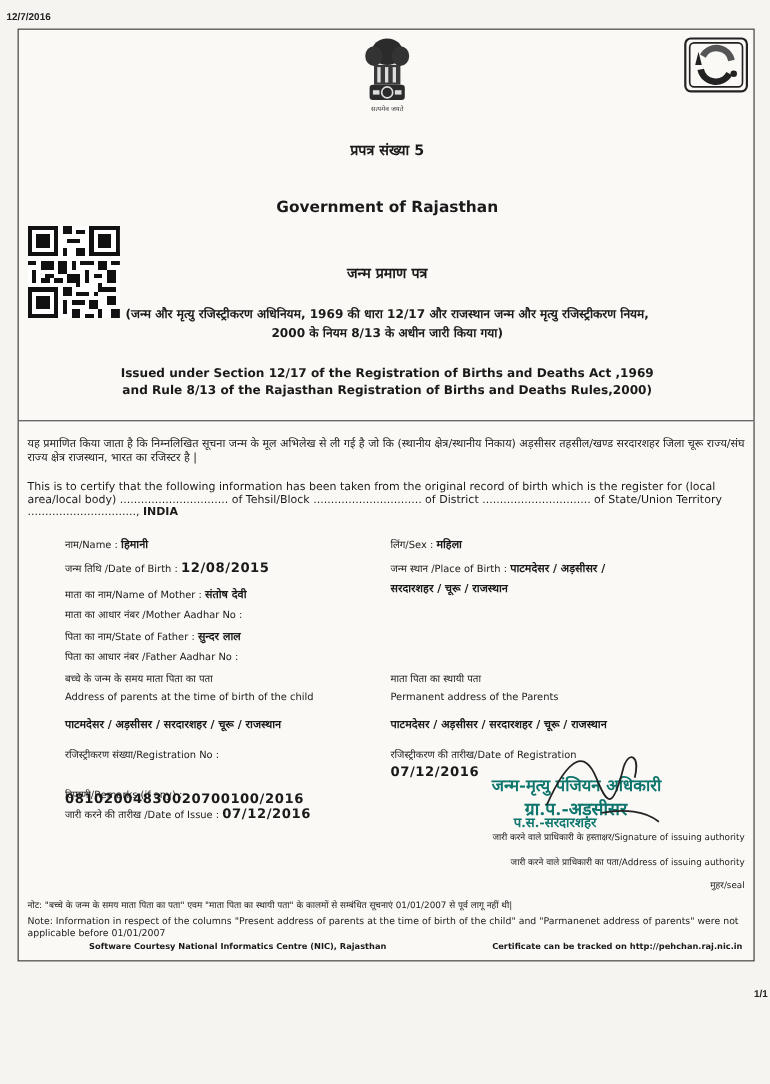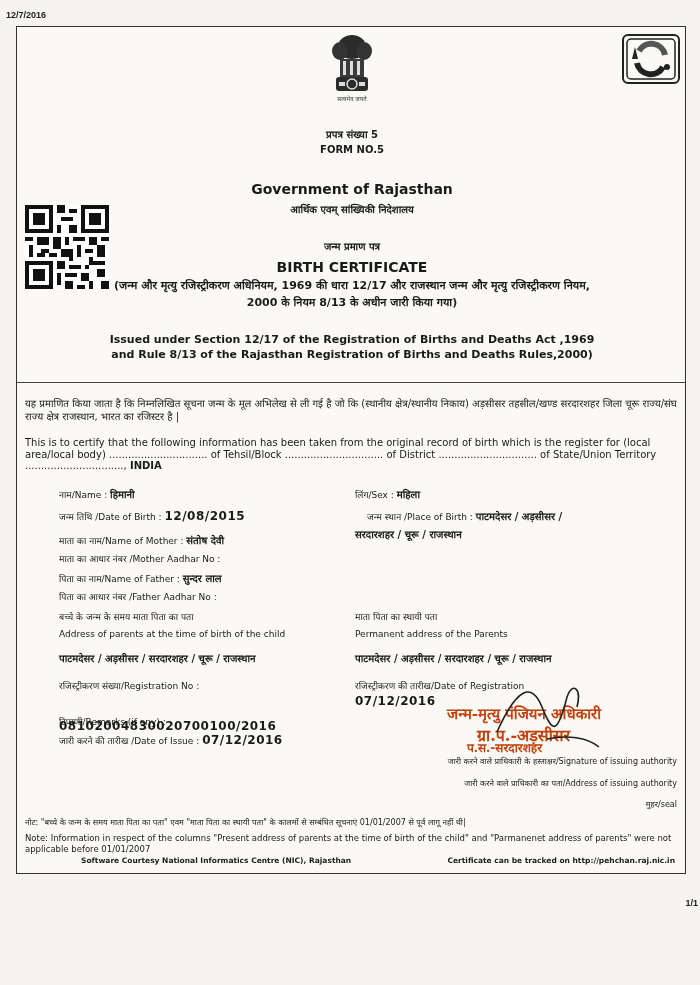--- a/index.html
+++ b/index.html
@@ -20,31 +20,31 @@
   .cert {
     position: absolute; left: 16px; top: 26px; width: 670px; height: 848px;
     border: 1.5px solid #333; box-sizing: border-box; background: #faf9f6;
   }
   .divider { position: absolute; left: 0; right: 0; border-top: 1.5px solid #444; }
   .emblem { position: absolute; left: 305px; top: 0px; width: 60px; height: 78px; }
   .emblem-caption { position: absolute; left: 302px; top: 68px; width: 66px; text-align:center; font-size: 6px; color:#333; }
   .logo { position: absolute; left: 604px; top: 6px; width: 60px; height: 52px; }
   .qr { position: absolute; left: 8px; top: 178px; width: 84px; height: 84px; }
   .hdr { position: absolute; left: 100px; width: 470px; text-align: center; font-weight: bold; }
-  .hdr.small { font-size: 10px; }
+  .hdr.small { font-size: 13px; }
   .hdr.med { font-size: 12px; }
   .hdr.big { font-size: 14px; }
   .hdr.para { font-size: 11px; line-height: 17px; }
   .body-text { position: absolute; left: 8px; right: 8px; font-size: 10px; line-height: 13px; }
   .field { position: absolute; font-size: 9px; white-space: nowrap; }
   .field b { font-size: 10px; }
   .field .bigval { font-size: 12px; font-weight: bold; letter-spacing: 0.5px; }
   .sig-line { position: absolute; right: 8px; font-size: 8px; text-align: right; white-space: nowrap; }
   .stamp {
-    position: absolute; color: #c2410c; font-weight: bold; white-space: nowrap;
+    position: absolute; color: #0f766e; font-weight: bold; white-space: nowrap;
     font-family: "DejaVu Serif", serif;
   }
   .note { position: absolute; left: 8px; right: 8px; font-size: 8.5px; line-height: 11px; }
   .footer { position: absolute; font-size: 7.5px; font-weight: bold; padding-left: 46px; }
 </style>
 </head>
 <body>
 
 <div class="print-date">12/7/2016</div>
 
@@ -123,42 +123,39 @@
         <rect x="14" y="17" width="2" height="2"></rect>
         <rect x="18" y="16" width="2" height="2"></rect>
       <rect x="10" y="19" width="2" height="2"></rect>
         <rect x="13" y="20" width="2" height="1"></rect>
         <rect x="16" y="19" width="1" height="2"></rect>
         <rect x="19" y="19" width="2" height="2"></rect>
     </g>
   </svg>
 
   <div class="hdr small" style="top:100px;">प्रपत्र संख्या 5</div>
-  <div class="hdr small" style="top:117px;">FORM NO.5</div>
   <div class="hdr big" style="top:154px;">Government of Rajasthan</div>
-  <div class="hdr small" style="top:175px;">आर्थिक एवम् सांख्यिकी निदेशालय</div>
   <div class="hdr small" style="top:212px;">जन्म प्रमाण पत्र</div>
-  <div class="hdr big" style="top:232px;">BIRTH CERTIFICATE</div>
   <div class="hdr para" style="top:250px; left:90px; width:490px;">(जन्म और मृत्यु रजिस्ट्रीकरण अधिनियम, 1969 की धारा 12/17 और राजस्थान जन्म और मृत्यु रजिस्ट्रीकरण नियम, 2000 के नियम 8/13 के अधीन जारी किया गया)</div>
   <div class="hdr para" style="top:305px; left:90px; width:490px; line-height:15px;">Issued under Section 12/17 of the Registration of Births and Deaths Act ,1969 and Rule 8/13 of the Rajasthan Registration of Births and Deaths Rules,2000)</div>
 
   <div class="divider" style="top:355px;"></div>
 
   <div class="body-text" style="top:370px;">यह प्रमाणित किया जाता है कि निम्नलिखित सूचना जन्म के मूल अभिलेख से ली गई है जो कि (स्थानीय क्षेत्र/स्थानीय निकाय) अड़सीसर तहसील/खण्ड सरदारशहर  जिला चूरू राज्य/संघ राज्य क्षेत्र राजस्थान, भारत का रजिस्टर है |</div>
   <div class="body-text" style="top:410px; font-size:10px; line-height:11.5px;"><span>This is to certify that the following information has been taken from the original record of birth which is the register for (local area/local body) ............................... of Tehsil/Block ............................... of District ............................... of State/Union Territory ..............................., </span><b>INDIA</b></div>
 
   <div class="field" style="left:42px; top:460px;"><span>नाम/Name :</span> <b>हिमानी</b></div>
   <div class="field" style="left:42px; top:482px;"><span>जन्म तिथि /Date of Birth :</span> <span class="bigval">12/08/2015</span></div>
   <div class="field" style="left:42px; top:506px;"><span>माता का नाम/Name of Mother :</span> <b>संतोष देवी</b></div>
   <div class="field" style="left:42px; top:525px;">माता का आधार नंबर /Mother Aadhar No :</div>
-  <div class="field" style="left:42px; top:544px;"><span>पिता का नाम/Name of Father :</span> <b>सुन्दर लाल</b></div>
+  <div class="field" style="left:42px; top:544px;"><span>पिता का नाम/State of Father :</span> <b>सुन्दर लाल</b></div>
   <div class="field" style="left:42px; top:563px;">पिता का आधार नंबर /Father Aadhar No :</div>
 
   <div class="field" style="left:338px; top:460px;"><span>लिंग/Sex :</span> <b>महिला</b></div>
-  <div class="field" style="left:338px; top:482px;margin-left:12px;"><span>जन्म स्थान /Place of Birth :</span> <b>पाटमदेसर / अड़सीसर /</b></div>
+  <div class="field" style="left:338px; top:482px;"><span>जन्म स्थान /Place of Birth :</span> <b>पाटमदेसर / अड़सीसर /</b></div>
   <div class="field" style="left:338px; top:500px;"><b>सरदारशहर / चूरू / राजस्थान</b></div>
 
   <div class="field" style="left:42px; top:583px;">बच्चे के जन्म के समय माता पिता का पता</div>
   <div class="field" style="left:42px; top:602px;">Address of parents at the time of birth of the child</div>
   <div class="field" style="left:42px; top:624px;"><b>पाटमदेसर / अड़सीसर / सरदारशहर / चूरू / राजस्थान</b></div>
 
   <div class="field" style="left:338px; top:583px;">माता पिता का स्थायी पता</div>
   <div class="field" style="left:338px; top:602px;">Permanent address of the Parents</div>
   <div class="field" style="left:338px; top:624px;"><b>पाटमदेसर / अड़सीसर / सरदारशहर / चूरू / राजस्थान</b></div>
 

